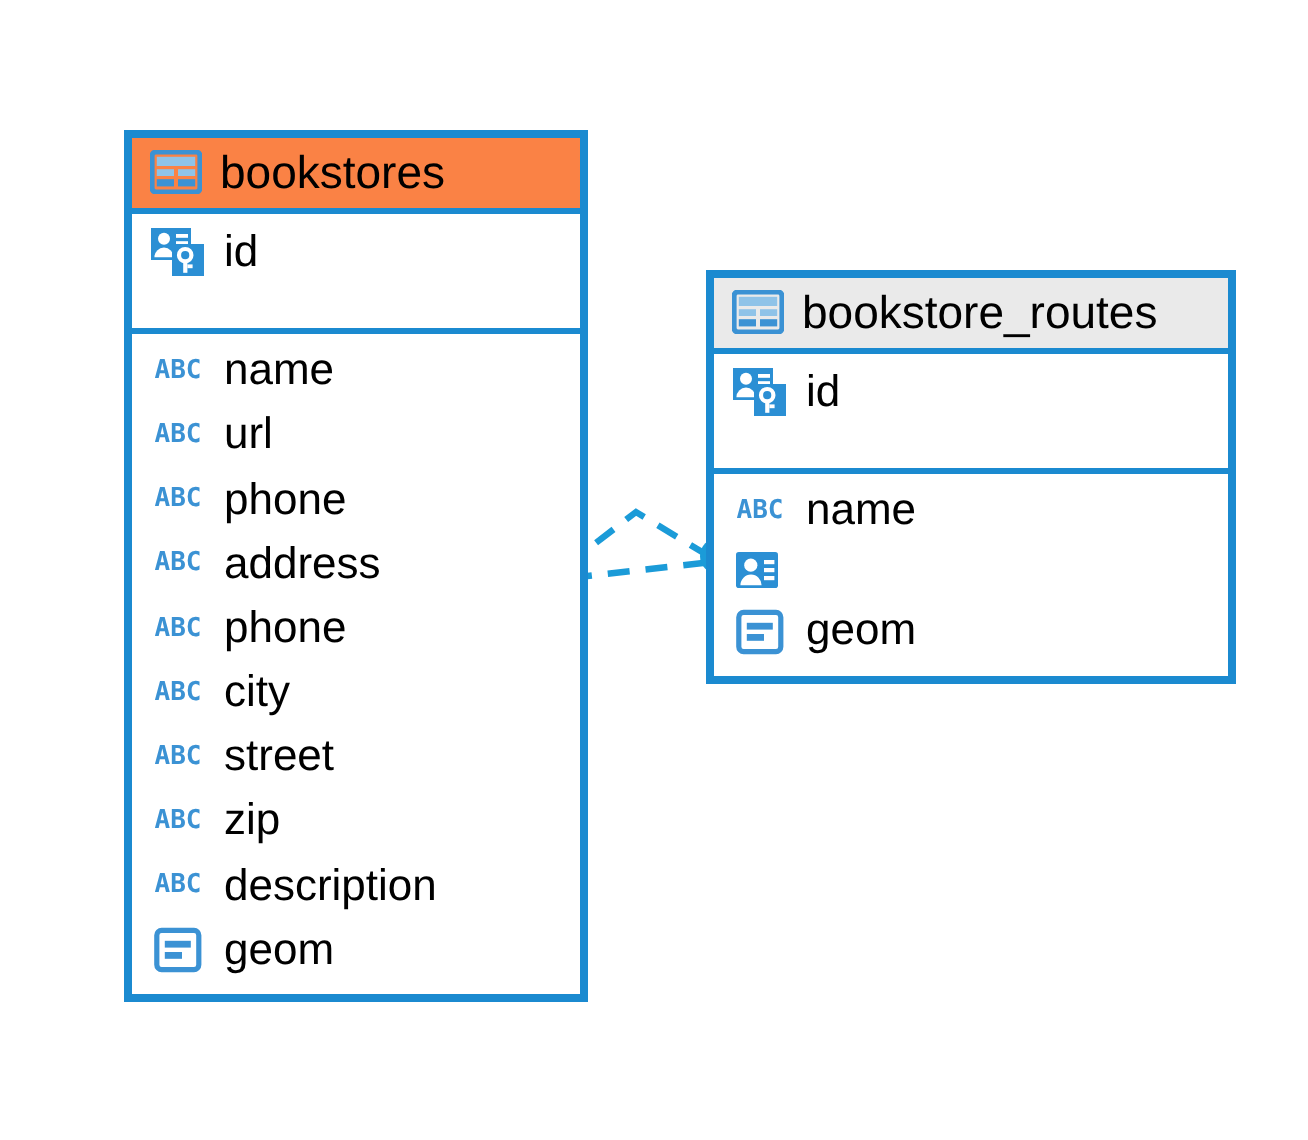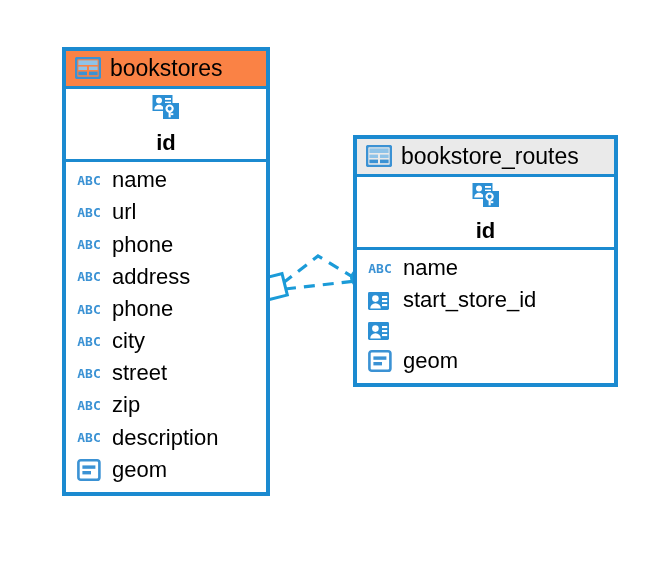--- a/index.html
+++ b/index.html
@@ -52,24 +52,23 @@
     display: flex;
     align-items: center;
     gap: 9px;
     padding: 2px 9px;
     font-size: 22px;
     color: #000000;
     line-height: 1.28;
     white-space: nowrap;
   }
   .field-row.pk {
-    font-weight: bold;
+    font-weight: normal;
     padding-top: 5px;
-    padding-bottom: 2px;
-    flex-direction: column;
+    padding-bottom: 24px;
   }
   .field-label { display: inline-block; }
 
   
   .icon {
     flex: 0 0 auto;
     display: inline-flex;
     align-items: center;
     justify-content: center;
   }
@@ -112,21 +111,21 @@
     <g transform="translate(274,287) rotate(-14)">
       <rect x="-11" y="-11" width="22" height="22" fill="#ffffff" stroke="#1b9bd8" stroke-width="3"></rect>
     </g>
 
     <g>
       <circle cx="359" cy="278" r="9" fill="#1b9bd8"></circle>
       <circle cx="360" cy="278" r="6.5" fill="#0d1b2a"></circle>
     </g>
   </svg>
 
-  <div class="entity" style="left:62px; top:47px; width:208px;">
+  <div class="entity" style="left:62px; top:65px; width:232px;">
     <div class="entity-header accent-orange">
       <span class="icon">
         <svg width="26" height="22" viewBox="0 0 26 22">
           <rect x="1" y="1" width="24" height="20" rx="2" fill="none" stroke="#3b92d4" stroke-width="2.6"></rect>
           <rect x="3.4" y="3.4" width="19.2" height="4.6" fill="#8fc3e8"></rect>
           <rect x="3.4" y="9.6" width="8.6" height="3.4" fill="#8fc3e8"></rect>
           <rect x="14" y="9.6" width="8.6" height="3.4" fill="#8fc3e8"></rect>
           <rect x="3.4" y="14.6" width="8.6" height="3.6" fill="#3b92d4"></rect>
           <rect x="14" y="14.6" width="8.6" height="3.6" fill="#3b92d4"></rect>
         </svg>
@@ -250,45 +249,32 @@
       </div>
     </div>
 
     <div class="fields-section">
 
       <div class="field-row">
         <span class="icon-abc">ABC</span>
         <span class="field-label">name</span>
       </div>
 
+
       <div class="field-row">
         <span class="icon">
           <svg width="28" height="24" viewBox="0 0 28 24">
             <rect x="2" y="3" width="21" height="18" rx="1.4" fill="#2b8fd4"></rect>
             <circle cx="9.4" cy="9.6" r="3.3" fill="#ffffff"></circle>
             <path d="M 4.2 19.6 a 5.3 5.3 0 0 1 10.6 0 z" fill="#ffffff"></path>
             <rect x="16" y="7" width="5.2" height="2.1" fill="#ffffff"></rect>
             <rect x="16" y="11" width="5.2" height="2.1" fill="#ffffff"></rect>
             <rect x="16" y="15" width="5.2" height="2.1" fill="#ffffff"></rect>
           </svg>
         </span>
-        <span class="field-label">start_store_id</span>
-      </div>
-
-      <div class="field-row">
-        <span class="icon">
-          <svg width="28" height="24" viewBox="0 0 28 24">
-            <rect x="2" y="3" width="21" height="18" rx="1.4" fill="#2b8fd4"></rect>
-            <circle cx="9.4" cy="9.6" r="3.3" fill="#ffffff"></circle>
-            <path d="M 4.2 19.6 a 5.3 5.3 0 0 1 10.6 0 z" fill="#ffffff"></path>
-            <rect x="16" y="7" width="5.2" height="2.1" fill="#ffffff"></rect>
-            <rect x="16" y="11" width="5.2" height="2.1" fill="#ffffff"></rect>
-            <rect x="16" y="15" width="5.2" height="2.1" fill="#ffffff"></rect>
-          </svg>
-        </span>
       </div>
 
       <div class="field-row">
         <span class="icon">
           <svg width="28" height="24" viewBox="0 0 28 24">
             <rect x="3.4" y="2.2" width="21" height="19.6" rx="2.4" fill="none" stroke="#3b92d4" stroke-width="2.6"></rect>
             <rect x="7.4" y="7.4" width="13" height="3.4" fill="#3b92d4"></rect>
             <rect x="7.4" y="13" width="8.6" height="3.4" fill="#3b92d4"></rect>
           </svg>
         </span>

